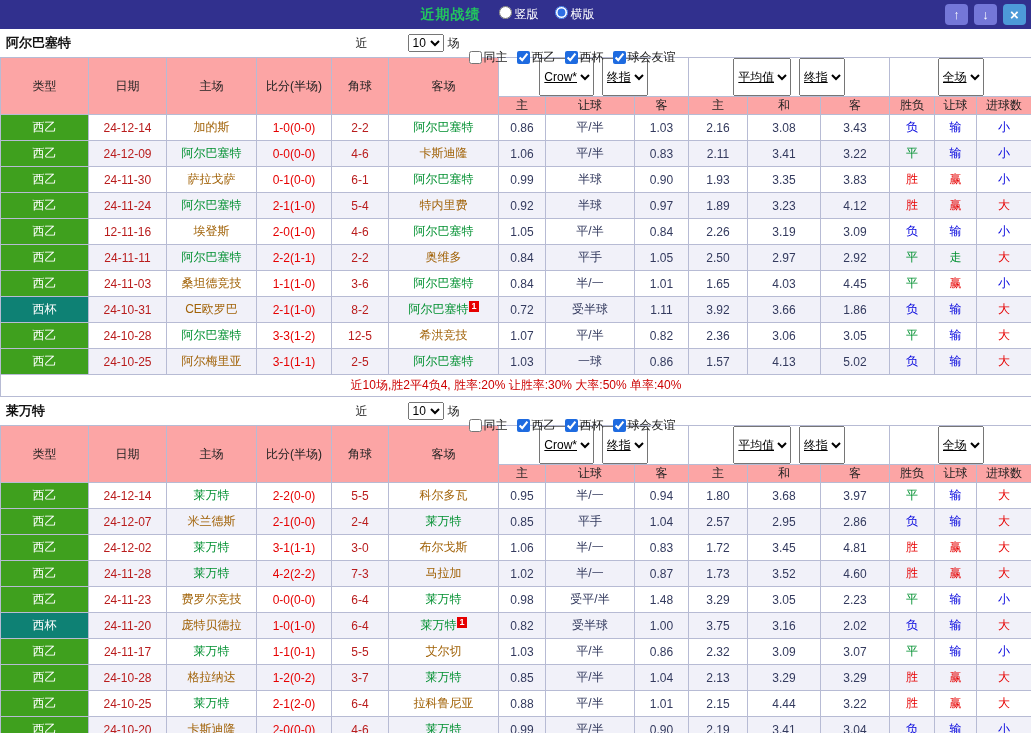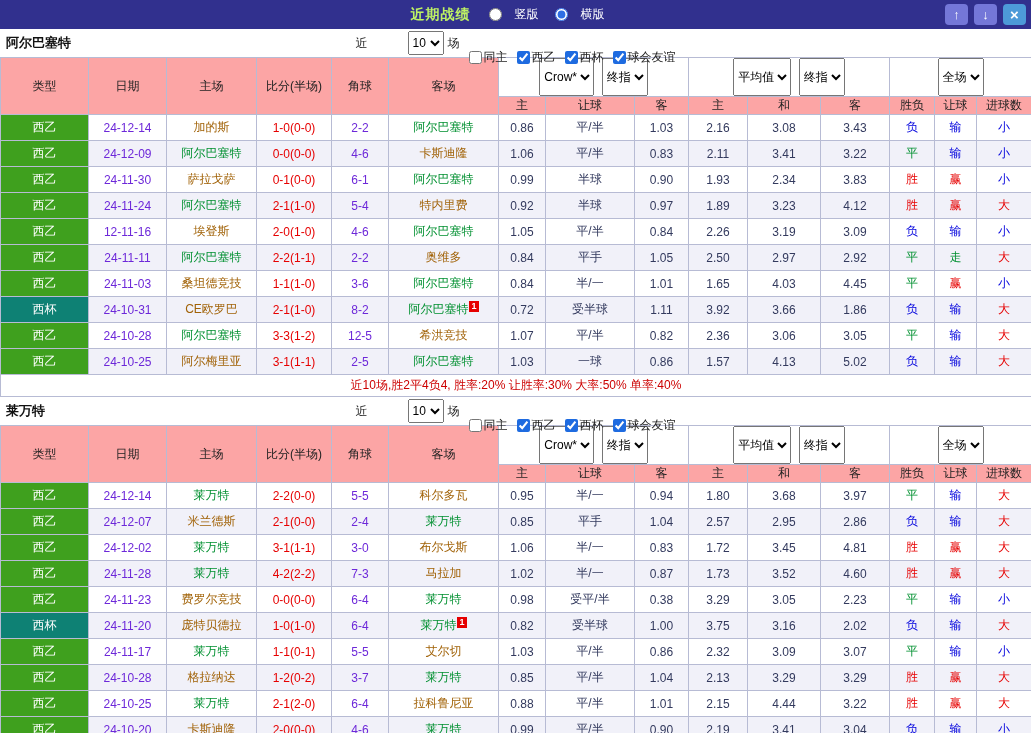--- a/index.html
+++ b/index.html
@@ -13,62 +13,62 @@
   
   .topbar {
     height:29px;
     background:#31308e;
     display:flex;
     align-items:center;
     justify-content:center;
     position:relative;
   }
   .topbar .title {
-    color:#bef264; font-weight:bold; font-size:14px;
+    color:#22c55e; font-weight:bold; font-size:14px;
     letter-spacing:1px; margin-right:18px;
   }
   .vradio {
-    color:#fff; display:inline-flex; align-items:center;
-    gap:13px; margin-right:16px; font-size:12px; cursor:pointer;
+    color:#fff; display:inline-flex; 
+    gap:3px; margin-right:16px; font-size:12px; cursor:pointer;
   }
   .vradio input { width:13px; height:13px; accent-color:#2f6fe4; margin:0; }
   .win-btns { position:absolute; right:5px; top:4px; display:flex; gap:6px; }
   .win-btn {
     width:23px; height:21px; border:none; border-radius:4px;
     color:#fff; font-weight:bold; font-size:13px; line-height:21px;
     text-align:center; cursor:pointer; padding:0;
   }
   .win-btn.updown { background:#7477d8; }
   .win-btn.closeb { background:#4d9ad8; font-size:15px; }
   
   .section-head {
     position:relative; height:28px;
     display:flex; align-items:center; justify-content:center;
   }
   .team-name { position:absolute; left:6px; font-size:13px; font-weight:bold; color:#111; }
   .filters { display:flex; align-items:center; gap:4px; font-size:12px; }
-  .filters select { height:24px; font-size:12px; font-family:inherit;margin-left:36px; }
+  .filters select { height:18px; font-size:12px; font-family:inherit;margin-left:36px; }
   .cb { display:inline-flex; align-items:center; cursor:pointer;margin-top:28px; }
   .cb input { width:13px; height:13px; accent-color:#1e6be0; margin:0 2px 0 5px; }
   
   table { border-collapse:collapse; table-layout:fixed; width:1031px; }
   th, td {
     border:1px solid #b7bbd4; text-align:center; padding:0;
     font-size:12px; overflow:hidden; white-space:nowrap;
   }
   thead th { background:#fca5a5; font-weight:normal; color:#222; }
   thead th.sel-cell { background:#fff; }
   thead tr.h1 th { height:24px; }
   thead tr.h2 th { height:18px; }
-  .sel-cell select { height:38px; font-size:12px; margin:0 2px; font-family:inherit; }
+  .sel-cell select { height:38px; font-size:12px; margin:0 2px; font-family:inherit;text-decoration:underline; }
   tbody td { height:26px; }
   tbody tr:nth-child(even) { background:#f1f1f9; }
   td.comp.lg  { background:#3fa01e; color:#fff; }
   td.comp.cup { background:#0e8174; color:#fff; }
-  td.date, td.corner { color:#6d28d9;margin-top:15px; }
+  td.date, td.corner { color:#b91c1c;margin-top:15px; }
   td.score { color:#e60000; cursor:pointer; }
   td.team { color:#a16207; cursor:pointer; }
   td.team.focus { color:#009030; }
   td.odds { color:#333a5e; }
   td.res.r-red { color:#e60000; }
   td.res.r-grn { color:#009030; }
   td.res.r-blu { color:#0000dd; }
   tfoot td.summary { height:22px; color:#cc0000; background:#fff; }
   .badge {
     background:#e60000; color:#fff; font-size:9px; line-height:11px;
@@ -210,21 +210,21 @@
           <td class="comp lg">西乙</td>
           <td class="date">24-11-30</td>
           <td class="team">萨拉戈萨</td>
           <td class="score">0-1(0-0)</td>
           <td class="corner">6-1</td>
           <td class="team focus">阿尔巴塞特</td>
           <td class="odds">0.99</td>
           <td class="odds">半球</td>
           <td class="odds">0.90</td>
           <td class="odds">1.93</td>
-          <td class="odds">2.34</td>
+          <td class="odds">3.35</td>
           <td class="odds">3.83</td>
           <td class="res r-red">胜</td>
           <td class="res r-red">赢</td>
           <td class="res r-blu">小</td>
         </tr>
         <tr>
           <td class="comp lg">西乙</td>
           <td class="date">24-11-24</td>
           <td class="team focus">阿尔巴塞特</td>
           <td class="score">2-1(1-0)</td>
@@ -497,21 +497,21 @@
         </tr>
         <tr>
           <td class="comp lg">西乙</td>
           <td class="date">24-11-23</td>
           <td class="team">费罗尔竞技</td>
           <td class="score">0-0(0-0)</td>
           <td class="corner">6-4</td>
           <td class="team focus">莱万特</td>
           <td class="odds">0.98</td>
           <td class="odds">受平/半</td>
-          <td class="odds">0.38</td>
+          <td class="odds">1.48</td>
           <td class="odds">3.29</td>
           <td class="odds">3.05</td>
           <td class="odds">2.23</td>
           <td class="res r-grn">平</td>
           <td class="res r-blu">输</td>
           <td class="res r-blu">小</td>
         </tr>
         <tr>
           <td class="comp cup">西杯</td>
           <td class="date">24-11-20</td>

